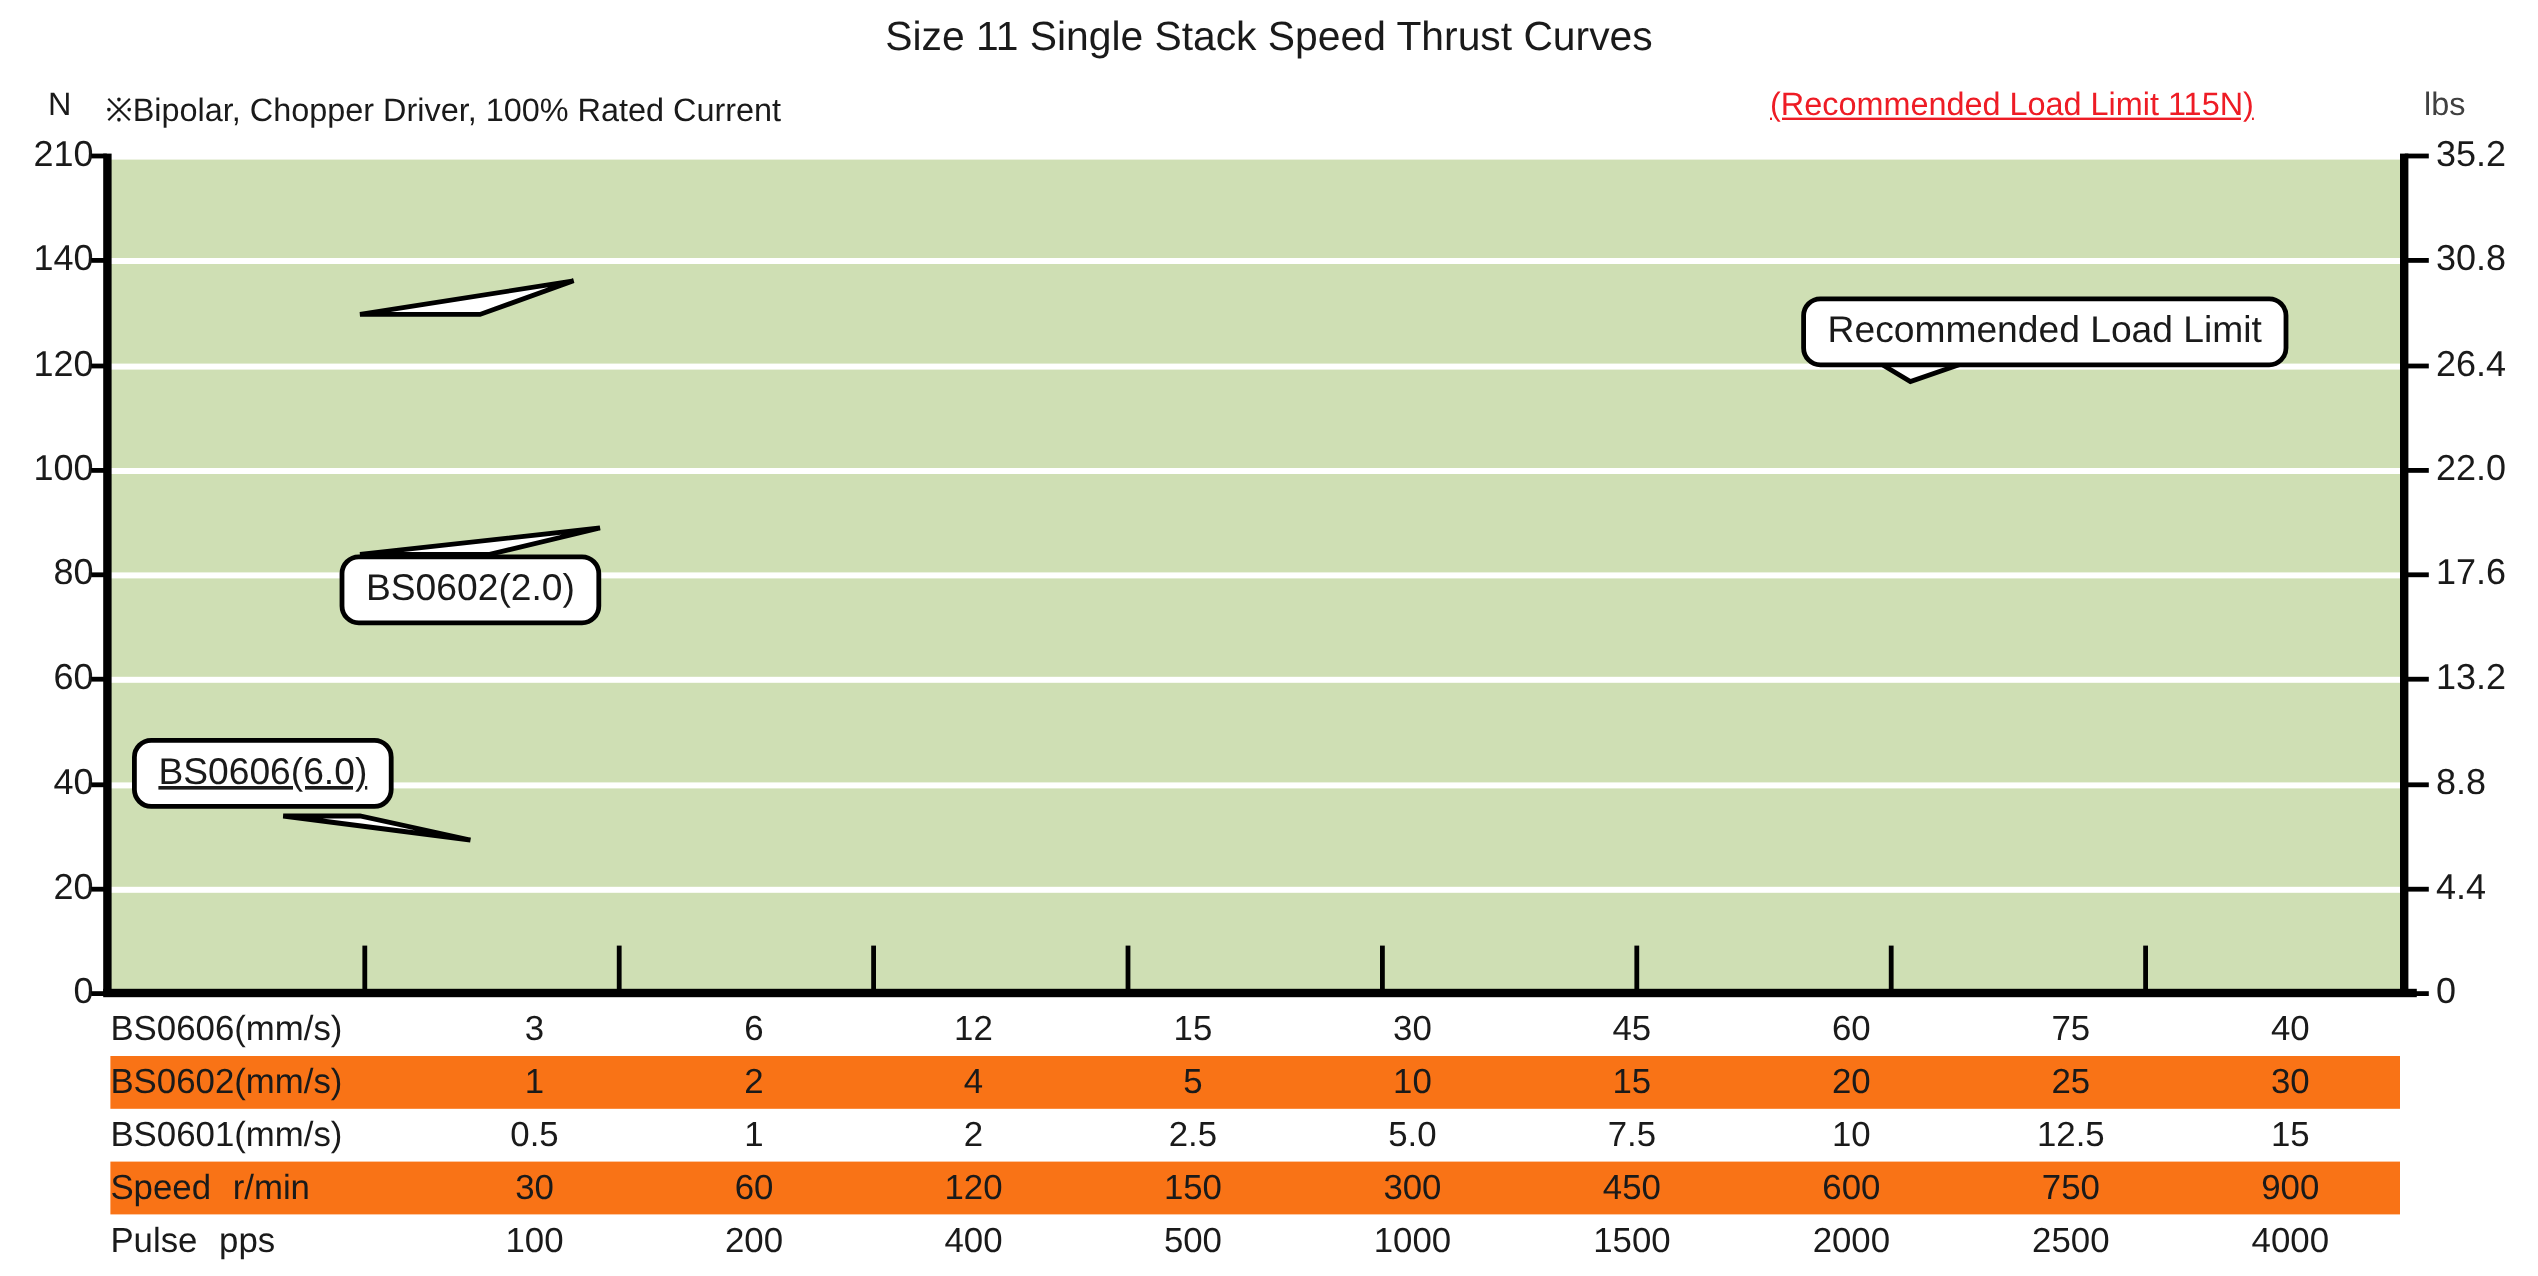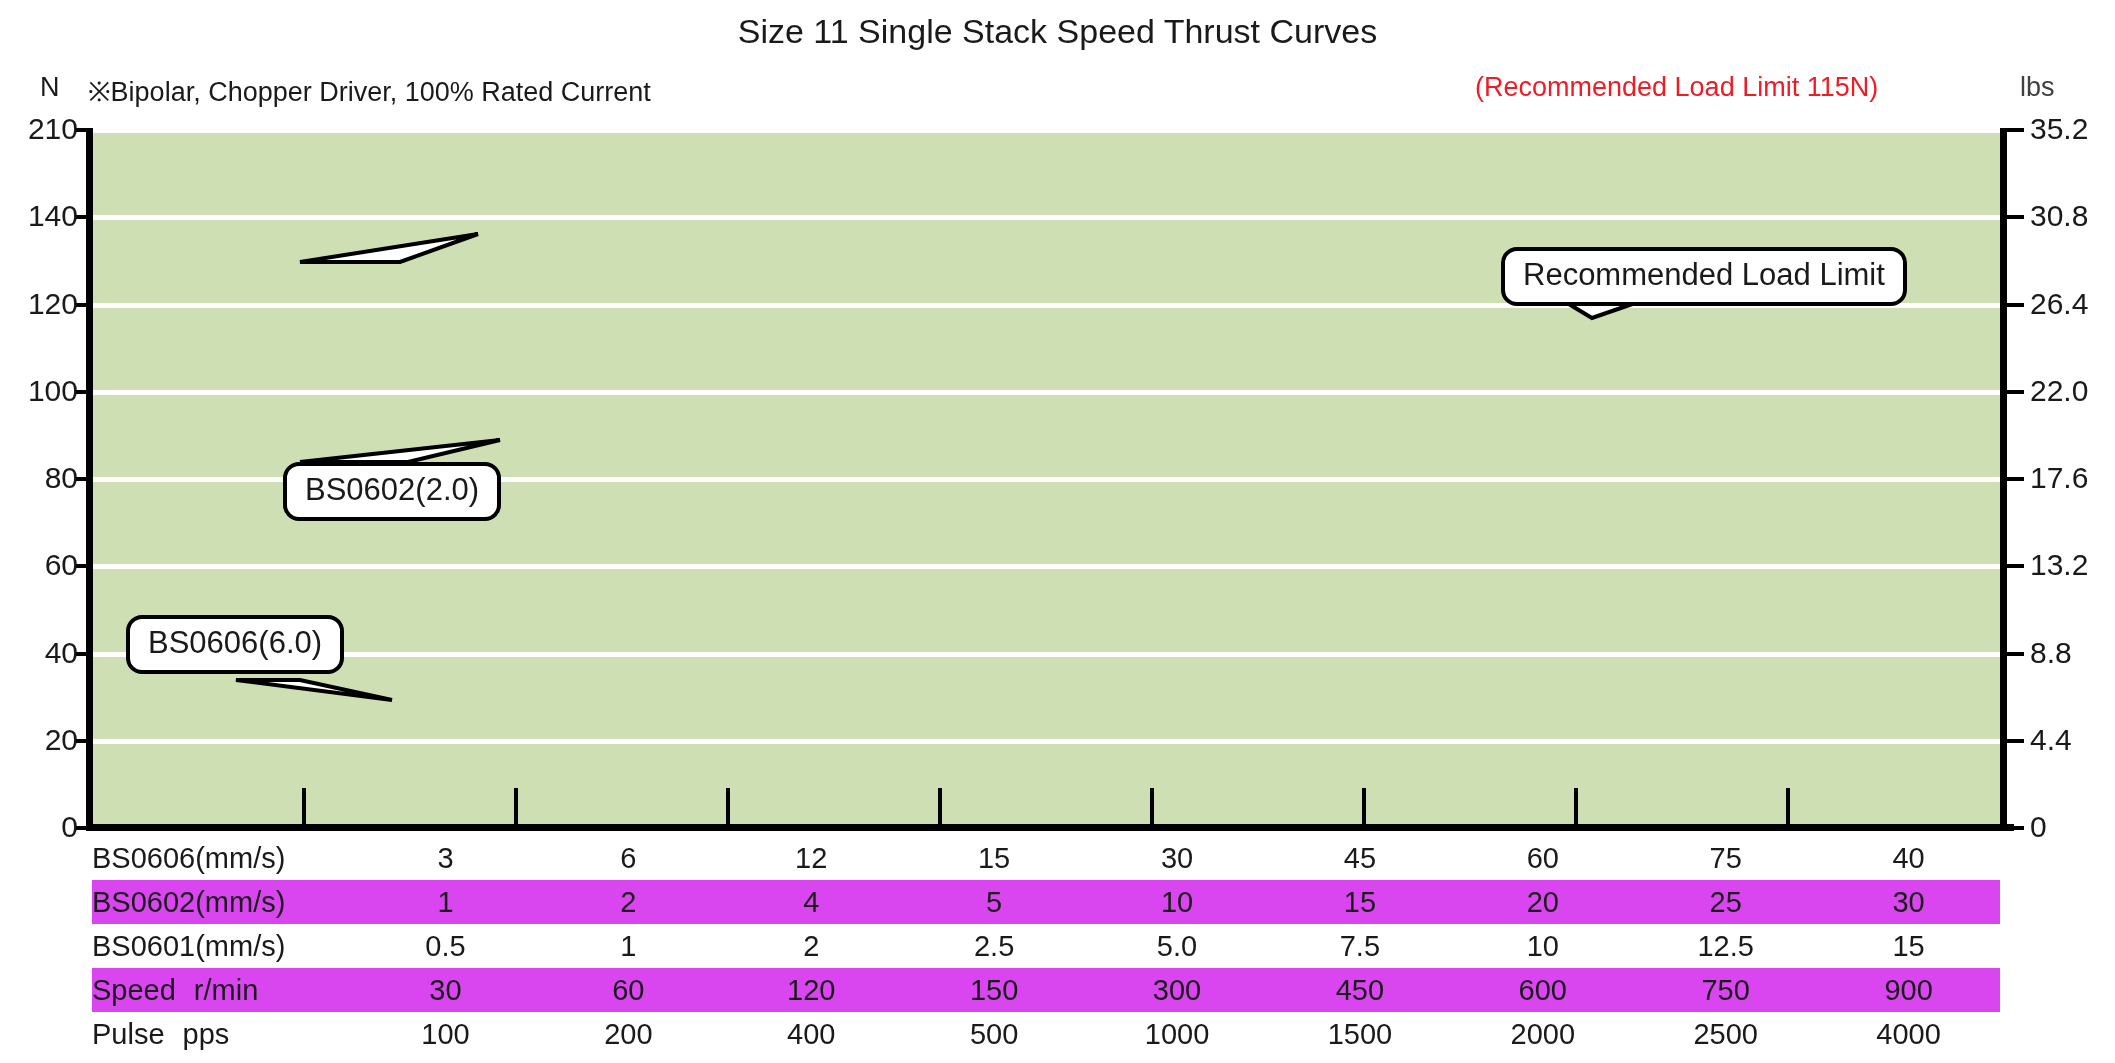--- a/index.html
+++ b/index.html
@@ -48,20 +48,21 @@
     color: #1a1a1a;
     white-space: nowrap;
   }
   .load-note {
     position: absolute;
     left: 1475px;
     top: 72px;
     font-size: 27px;
     color: #ee1c25;
     white-space: nowrap;
+    text-decoration: underline;
   }
   .unit-right {
     position: absolute;
     left: 2020px;
     top: 72px;
     font-size: 27px;
     color: #404040;
   }
 
   
@@ -158,37 +159,37 @@
     border-radius: 16px;
     font-size: 31px;
     color: #1a1a1a;
     padding: 8px 18px 10px 18px;
     white-space: nowrap;
     line-height: 1.05;
     z-index: 6;
   }
   #callout-bs0601 { left: 283px; top: 262px; }
   #callout-bs0602 { left: 283px; top: 462px; }
-  #callout-bs0606 { left: 126px; top: 615px; }
+  #callout-bs0606 { left: 110px; top: 615px; text-decoration: underline; }
   #callout-limit  { left: 1501px; top: 247px; }
 
   
   .table-wrap {
     position: absolute;
     left: 92px;
     top: 836px;
     width: 1908px;
   }
   .row {
     position: relative;
     height: 44px;
     display: flex;
     align-items: center;
   }
-  .row.shaded { background: #d946ef; }
+  .row.shaded { background: #f97316; }
   .row-label {
     position: absolute;
     left: 0;
     width: 262px;
     font-size: 29px;
     color: #1a1a1a;
     white-space: nowrap;
   }
   .row-label .lbl-a { display: inline-block; }
   .row-label .lbl-b { display: inline-block; margin-left: 18px; }

